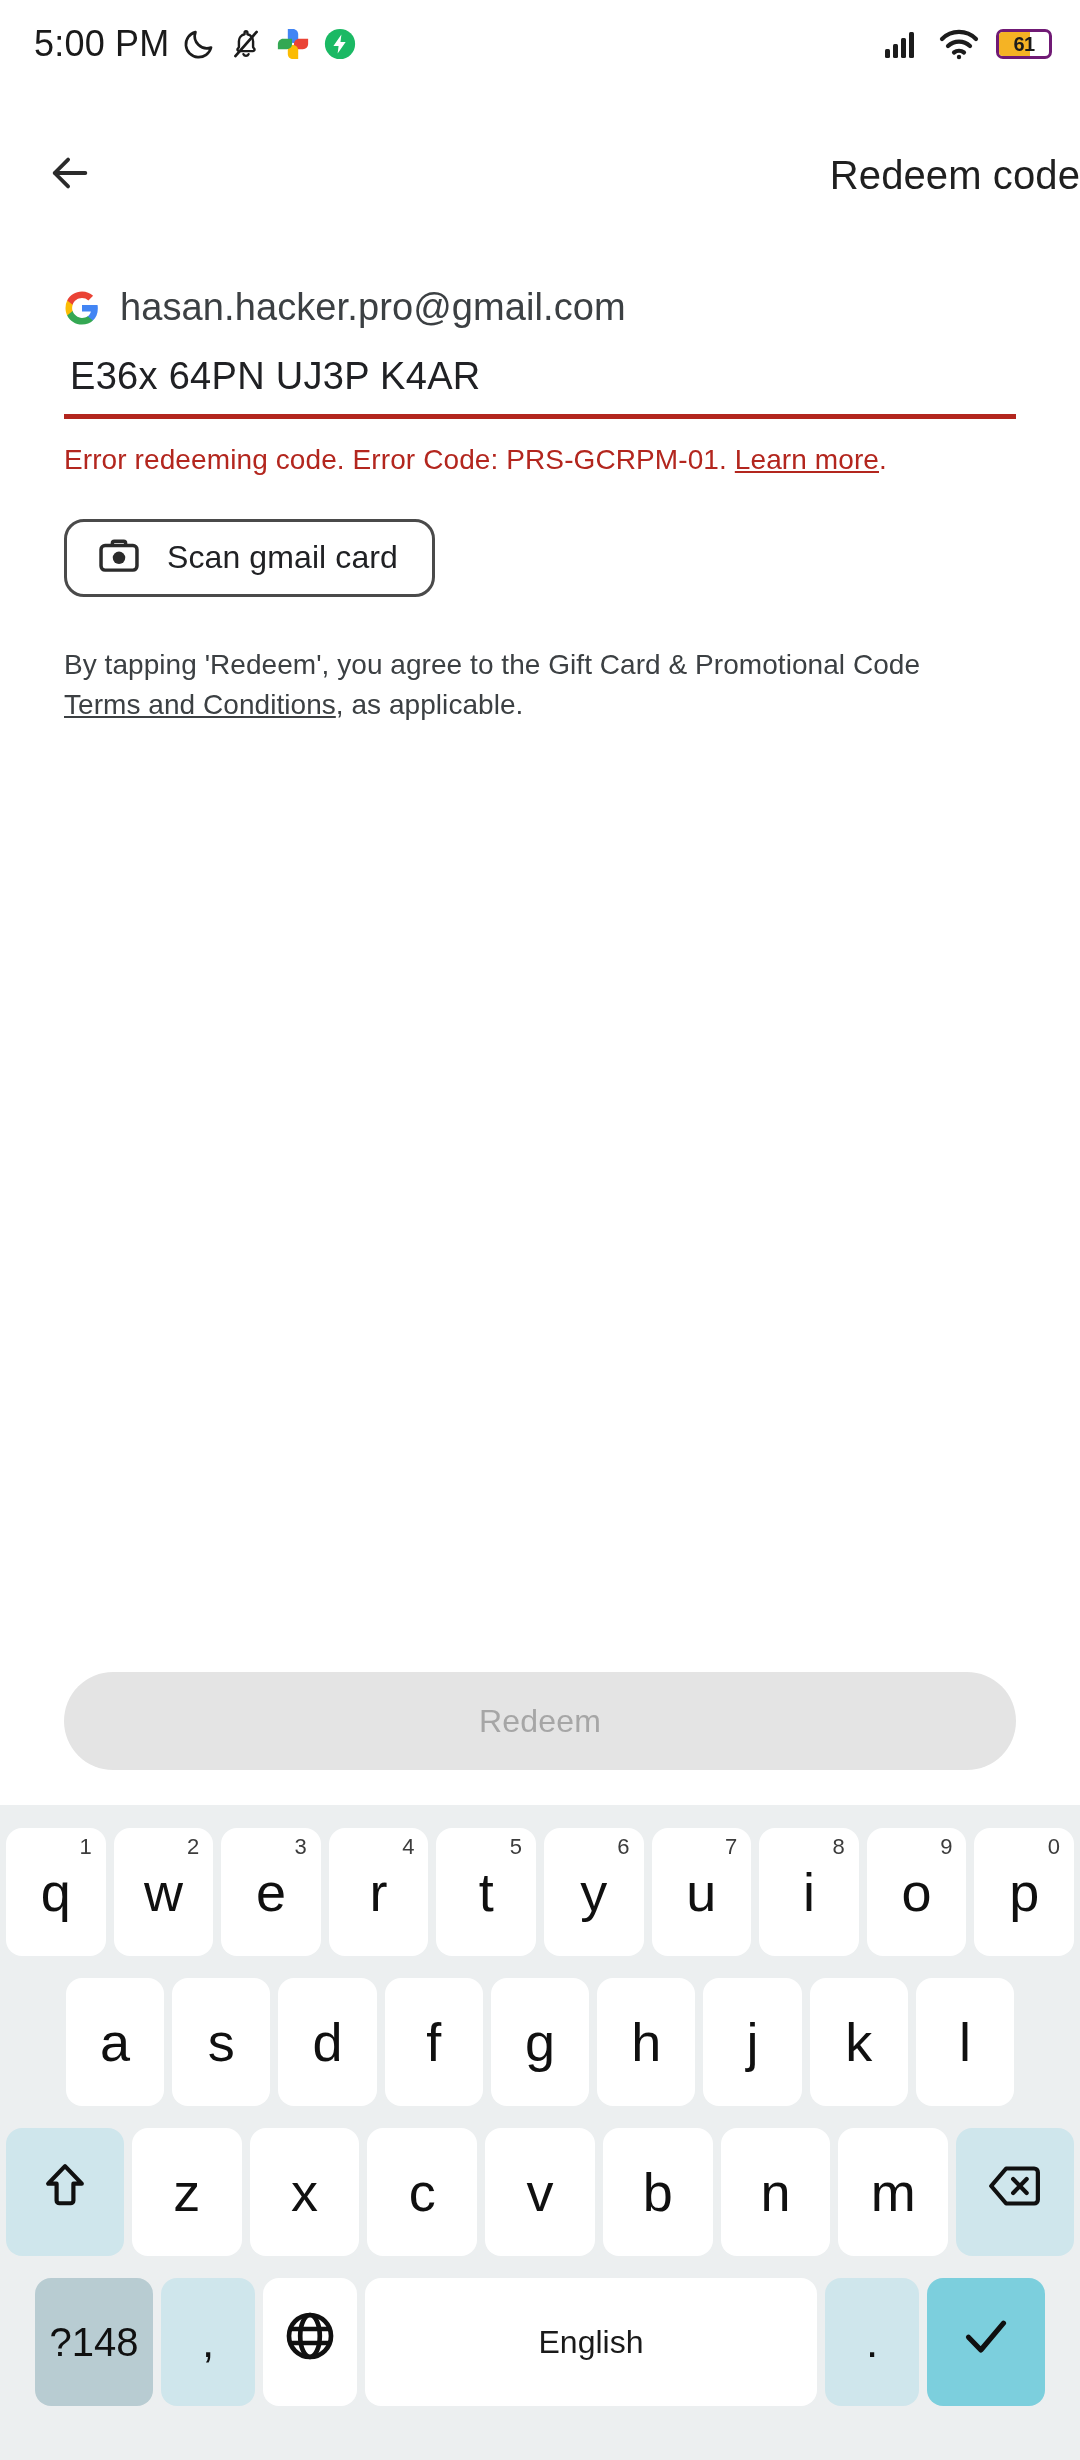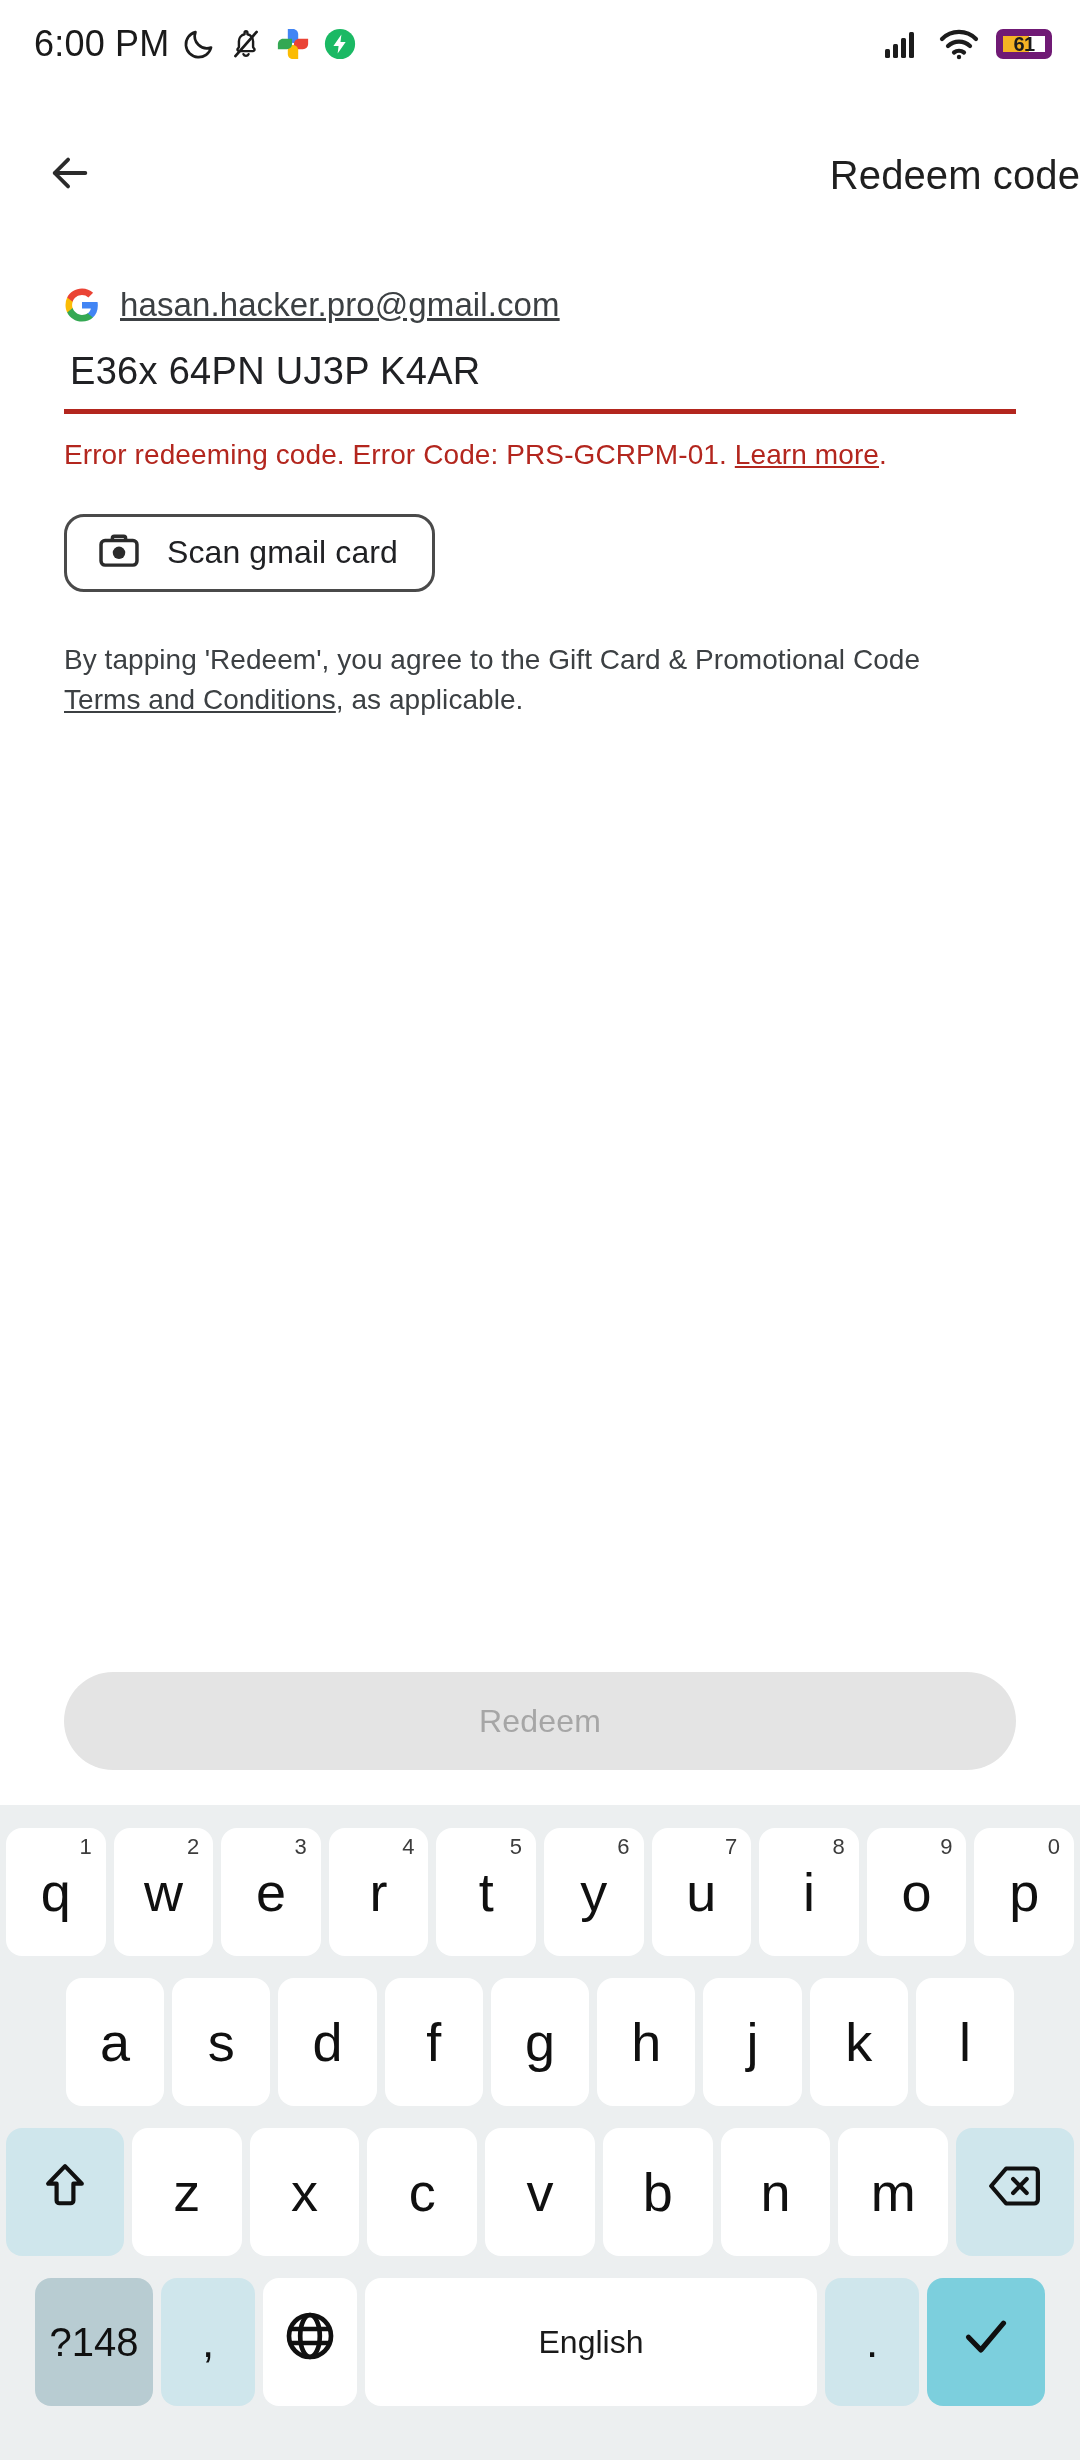--- a/index.html
+++ b/index.html
@@ -38,21 +38,21 @@
   .sb-right { display: flex; align-items: center; gap: 17px; }
   .icon-moon { width: 34px; height: 34px; display:block; }
   .icon-bell-off { width: 34px; height: 34px; display:block; }
   .icon-photos { width: 34px; height: 34px; border-radius: 50%; display:block; }
   .icon-green { width: 34px; height: 34px; display:block; }
   .icon-signal { width: 38px; height: 30px; display:block; }
   .icon-wifi { width: 40px; height: 32px; display:block; }
   .battery {
     position: relative;
     width: 56px; height: 30px;
-    border: 7px solid #701a75;
+    border: 3px solid #701a75;
     border-radius: 7px;
     display: flex;
     align-items: center;
     overflow: hidden;
   }
   .battery::after {
     content: "";
     position: absolute;
     right: -8px; top: 9px;
     width: 5px; height: 11px;
@@ -110,24 +110,23 @@
     width: 1080px;
   }
   .account-row {
     display: flex;
     align-items: center;
     gap: 20px;
     padding: 56px 64px 0 64px;
   }
   .g-logo { width: 36px; height: 36px; display:block; flex: none; }
   .account-email {
-    font-size: 33px;
+    font-size: 38px;
     color: #3c4043;
     letter-spacing: 0.1px;
-    text-decoration: underline;
   }
 
   .code-field {
     margin: 26px 64px 0 64px;
     padding-bottom: 16px;
     border-bottom: 5px solid #b3261e;
   }
   .code-value {
     font-size: 38px;
     color: #202124;
@@ -254,21 +253,21 @@
   .key.shift { flex: 0 0 118px; }
   .key.bksp { flex: 0 0 118px; }
 </style>
 </head>
 <body>
 
 <div class="screen">
 
   <div class="statusbar">
     <div class="sb-left">
-      <span class="sb-time">6:00 PM</span>
+      <span class="sb-time">5:00 PM</span>
       <span>
         <svg class="icon-moon" viewBox="0 0 24 24">
             <path d="M20.5 14.5A8.6 8.6 0 0 1 9.5 3.6 9 9 0 1 0 20.5 14.5z" fill="none" stroke="#1c1c1c" stroke-width="1.9" stroke-linejoin="round"></path>
           </svg>
       </span>
       <span>
         <svg class="icon-bell-off" viewBox="0 0 24 24">
           <path d="M7 17h10a1 1 0 0 0 .8-1.6L17 14.2V10a5 5 0 0 0-4-4.9V4a1 1 0 0 0-2 0v1.1A5 5 0 0 0 7 10v4.2l-.8 1.2A1 1 0 0 0 7 17z" fill="none" stroke="#1c1c1c" stroke-width="1.7" stroke-linejoin="round"></path>
           <path d="M10.2 19.2a2 2 0 0 0 3.6 0" fill="none" stroke="#1c1c1c" stroke-width="1.7" stroke-linecap="round"></path>
           <path d="M4.5 20.5 19.5 3.5" stroke="#1c1c1c" stroke-width="1.9" stroke-linecap="round"></path>

